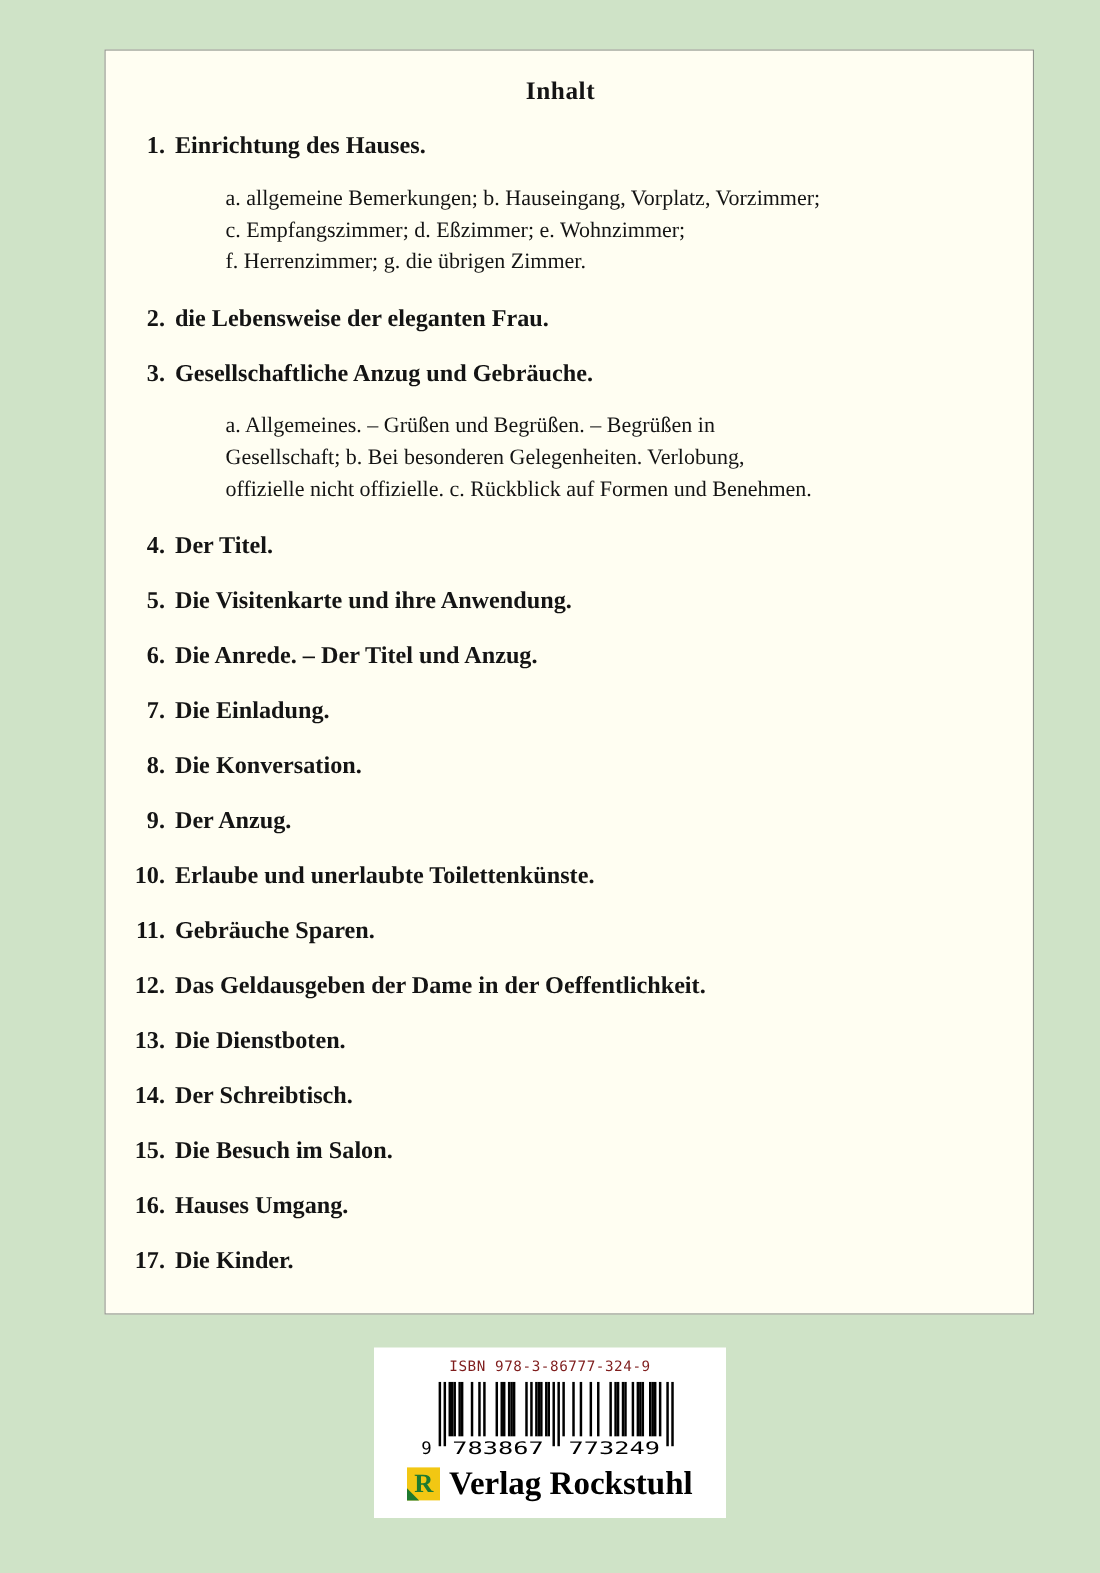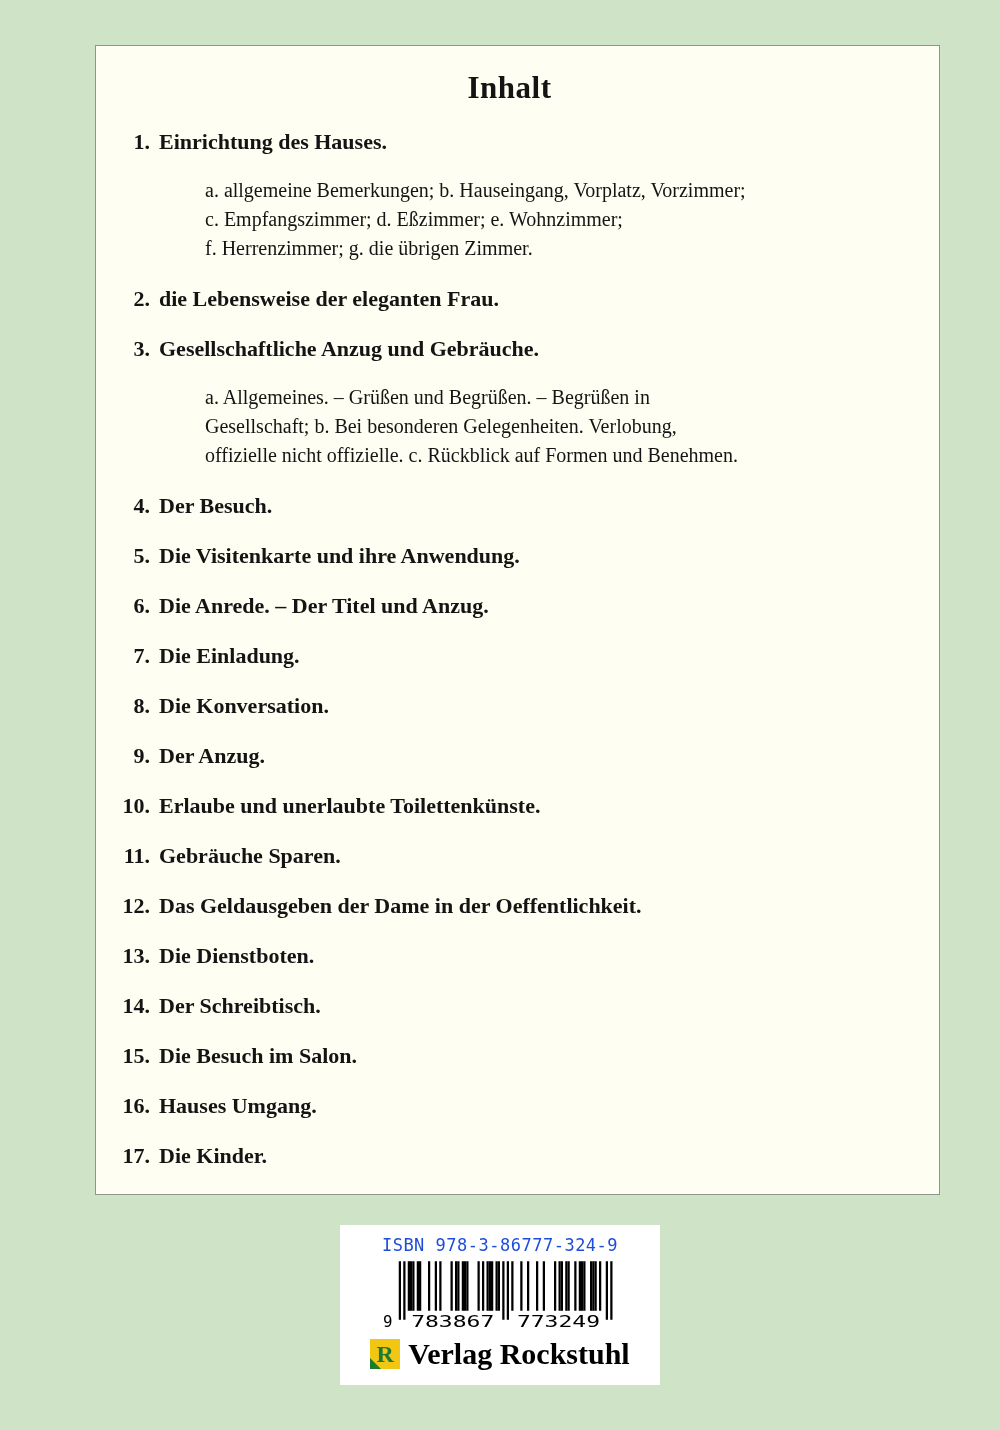--- a/index.html
+++ b/index.html
@@ -21,21 +21,21 @@
     width: 845px;
     height: 1150px;
     box-sizing: border-box;
     background: #fffef2;
     border: 1px solid #8f948c;
     padding: 24px 30px 10px 14px;
     overflow: hidden;
   }
   .panel-title {
     text-align: center;
-    font-size: 31px;
+    font-size: 23px;
     font-weight: bold;
     letter-spacing: 0.5px;
     margin: 0 0 4px 0;
   }
   .toc-item {
     display: flex;
     margin-top: 22px;
     font-size: 22px;
     font-weight: bold;
     line-height: 28px;
@@ -61,23 +61,23 @@
     left: 50%;
     top: 1225px;
     transform: translateX(-50%);
     width: 292px;
     background: #ffffff;
     padding: 10px 14px 14px 14px;
     text-align: center;
   }
   .isbn-label {
     font-family: "DejaVu Sans Mono", monospace;
-    font-size: 17px;
+    font-size: 13px;
     letter-spacing: 0.5px;
-    color: #1d4ed8;
+    color: #7f1d1d;
   }
   .barcode-wrap {
     margin-top: 6px;
   }
   .barcode-svg {
     display: block;
     margin: 0 auto;
   }
   .publisher-row {
     margin-top: 8px;
@@ -142,21 +142,21 @@
       </div>
       <div class="toc-item">
         <span class="toc-num">3.</span>
         <span class="toc-label">Gesellschaftliche Anzug und Gebräuche.</span>
       </div>
       <div class="toc-sub">a. Allgemeines. – Grüßen und Begrüßen. – Begrüßen in
 Gesellschaft; b. Bei besonderen Gelegenheiten. Verlobung,
 offizielle nicht offizielle. c. Rückblick auf Formen und Benehmen.</div>
       <div class="toc-item">
         <span class="toc-num">4.</span>
-        <span class="toc-label">Der Besuch.</span>
+        <span class="toc-label">Der Titel.</span>
       </div>
       <div class="toc-item">
         <span class="toc-num">5.</span>
         <span class="toc-label">Die Visitenkarte und ihre Anwendung.</span>
       </div>
       <div class="toc-item">
         <span class="toc-num">6.</span>
         <span class="toc-label">Die Anrede. – Der Titel und Anzug.</span>
       </div>
       <div class="toc-item">

